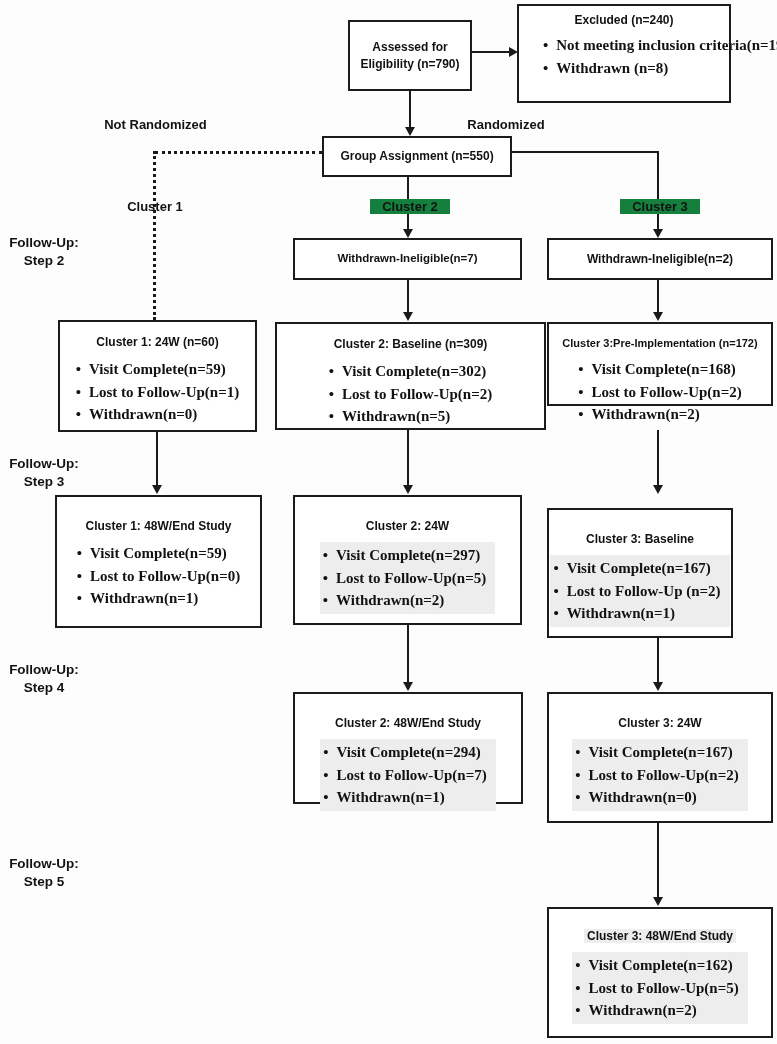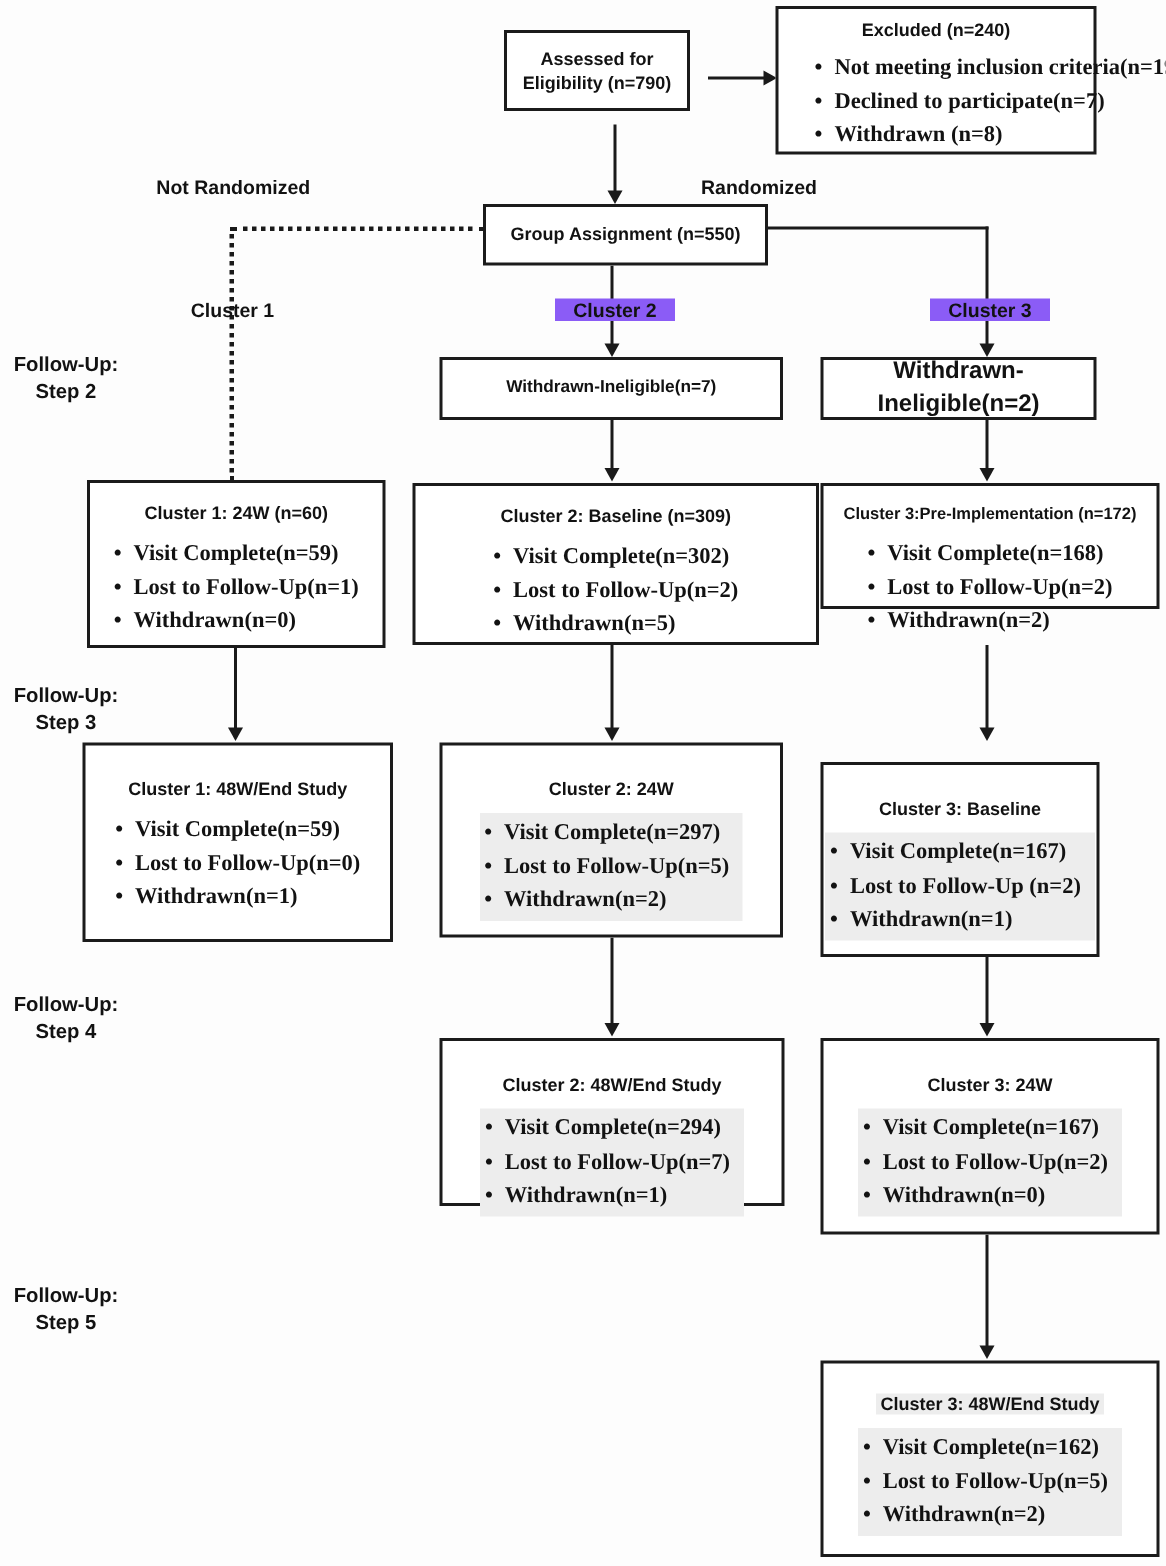--- a/index.html
+++ b/index.html
@@ -28,21 +28,21 @@
   .hline{position:absolute;height:2px;background:#1a1a1a;z-index:1;}
   .dot-h{position:absolute;border-top:3px dotted #1a1a1a;z-index:1;}
   .dot-v{position:absolute;border-left:3px dotted #1a1a1a;z-index:1;}
   .arr-d{position:absolute;width:0;height:0;z-index:1;
     border-left:5px solid transparent;border-right:5px solid transparent;
     border-top:9px solid #1a1a1a;}
   .arr-r{position:absolute;width:0;height:0;z-index:1;
     border-top:5px solid transparent;border-bottom:5px solid transparent;
     border-left:9px solid #1a1a1a;}
   .lbl{position:absolute;font-size:13px;text-align:center;z-index:3;}
-  .lbl.onln{background:#8b5cf6;padding:0 3px;}
+  .lbl.onln{background:#15803d;padding:0 3px;}
   .steplbl{position:absolute;font-size:13.5px;text-align:center;
     line-height:1.3;z-index:3;width:88px;left:0;}
 </style>
 </head>
 <body>
 
 <div class="vline" style="left:409px;top:83px;height:45px"></div>
 <div class="arr-d" style="left:405px;top:127px"></div>
 
 <div class="hline" style="left:472px;top:51px;width:40px"></div>
@@ -95,45 +95,44 @@
 </div>
 <div class="steplbl" style="top:661px">
   <div>Follow-Up:</div>
   <div>Step 4</div>
 </div>
 <div class="steplbl" style="top:855px">
   <div>Follow-Up:</div>
   <div>Step 5</div>
 </div>
 
-<div class="box center-box" style="left:336px;top:20px;width:124px;height:54px">
+<div class="box center-box" style="left:348px;top:20px;width:124px;height:71px">
   <div>
     <div>Assessed for</div>
     <div>Eligibility (n=790)</div>
   </div>
 </div>
 
 <div class="box" style="left:517px;top:4px;width:214px;height:99px">
   <div class="title" style="margin-top:7px">Excluded (n=240)</div>
   <div class="bullets left" style="margin-top:7px">
     <div class="b">Not meeting inclusion criteria(n=194)</div>
-    <div class="b">Declined to participate(n=7)</div>
     <div class="b">Withdrawn (n=8)</div>
   </div>
 </div>
 
 <div class="box center-box" style="left:322px;top:136px;width:190px;height:41px">
   <div>Group Assignment (n=550)</div>
 </div>
 
 <div class="box center-box" style="left:293px;top:238px;width:229px;height:42px;font-size:11.5px">
   <div>Withdrawn-Ineligible(n=7)</div>
 </div>
 
-<div class="box center-box" style="left:547px;top:238px;width:184px;height:42px;font-size:16px">
+<div class="box center-box" style="left:547px;top:238px;width:226px;height:42px;font-size:12px">
   <div>Withdrawn-Ineligible(n=2)</div>
 </div>
 
 <div class="box" style="left:58px;top:320px;width:199px;height:112px">
   <div class="title">Cluster 1: 24W (n=60)</div>
   <div class="bullets">
     <div class="b">Visit Complete(n=59)</div>
     <div class="b">Lost to Follow-Up(n=1)</div>
     <div class="b">Withdrawn(n=0)</div>
   </div>

